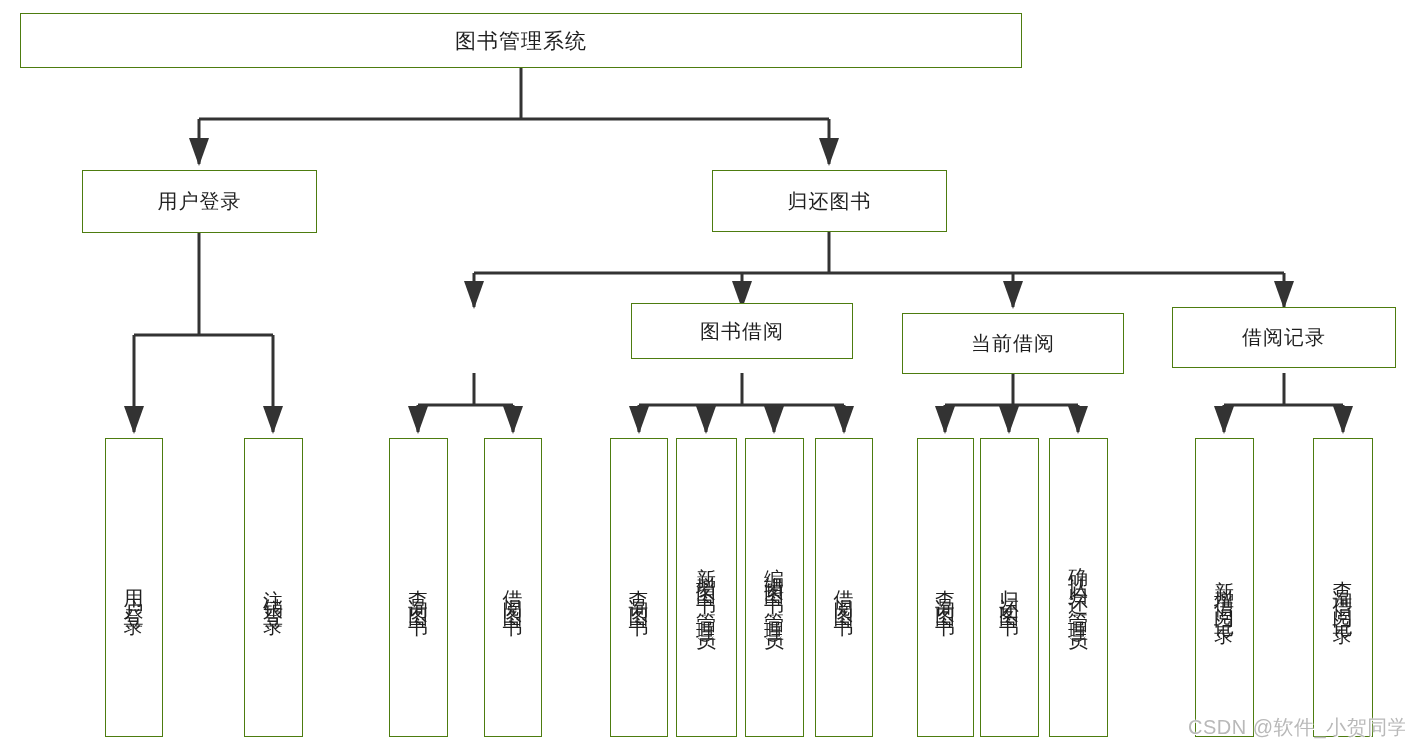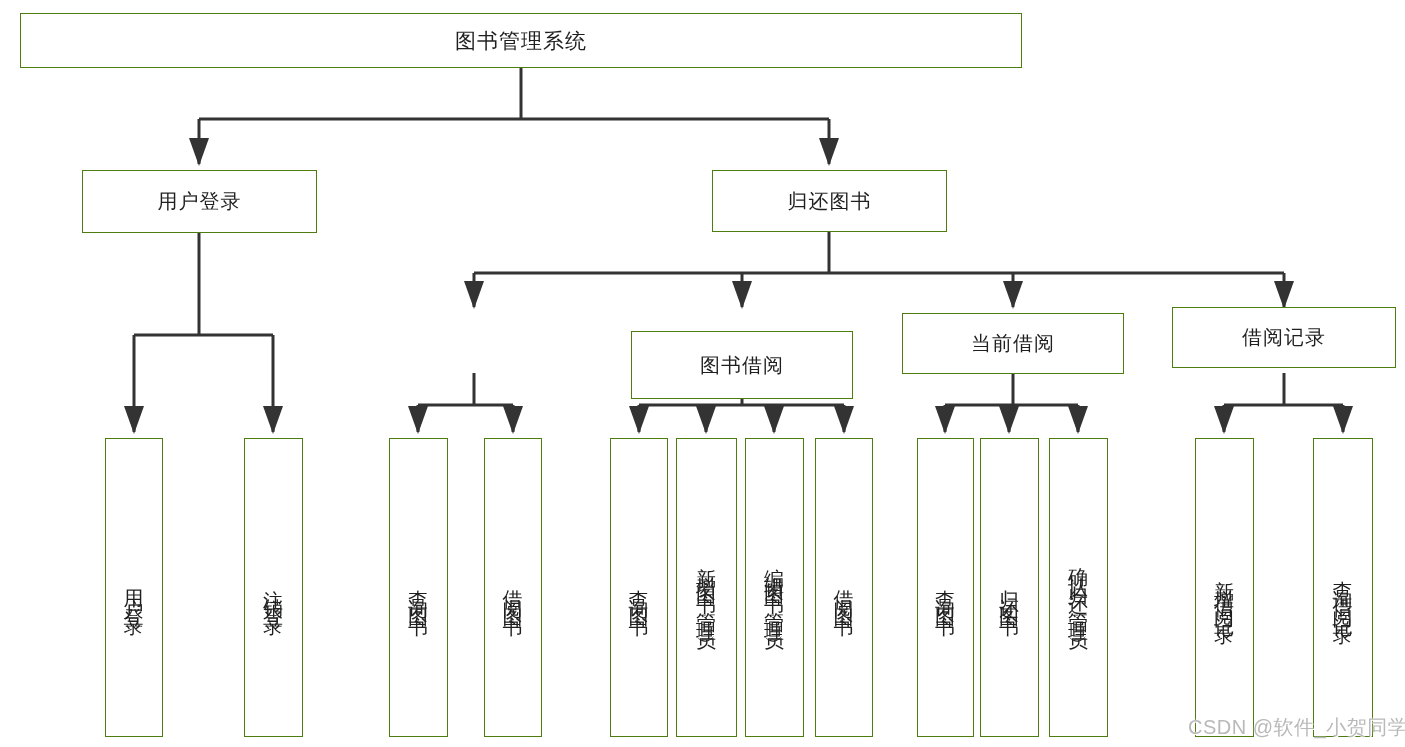--- a/index.html
+++ b/index.html
@@ -99,21 +99,21 @@
     <span>图书管理系统</span>
   </div>
 
   <div class="hbox" style="left:82px;top:170px;width:235px;height:63px;">
     <span>用户登录</span>
   </div>
   <div class="hbox" style="left:712px;top:170px;width:235px;height:62px;">
     <span>归还图书</span>
   </div>
 
-  <div class="hbox" style="left:631px;top:331px;width:222px;height:68px;">
+  <div class="hbox" style="left:631px;top:303px;width:222px;height:56px;">
     <span>图书借阅</span>
   </div>
   <div class="hbox" style="left:902px;top:313px;width:222px;height:61px;text-align:right;">
     <span>当前借阅</span>
   </div>
   <div class="hbox" style="left:1172px;top:307px;width:224px;height:61px;">
     <span>借阅记录</span>
   </div>
 
   <div class="vbox" style="left:105px;top:438px;width:58px;height:299px;">

